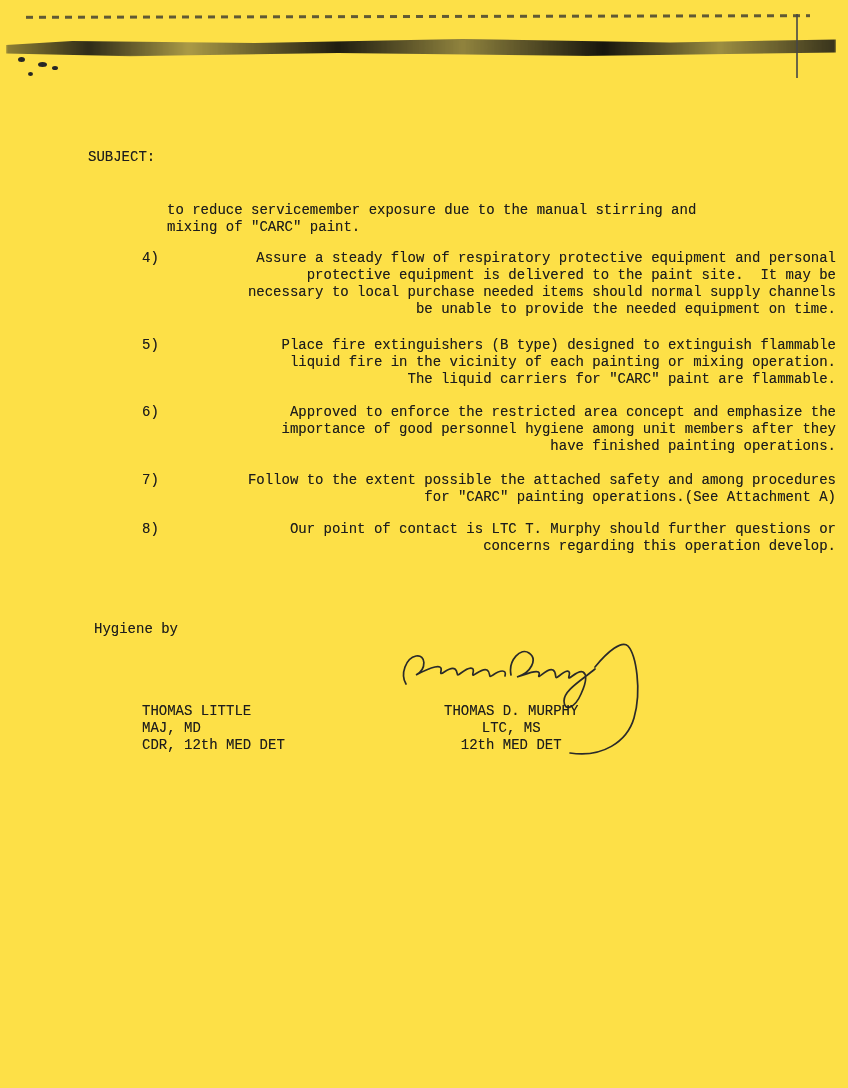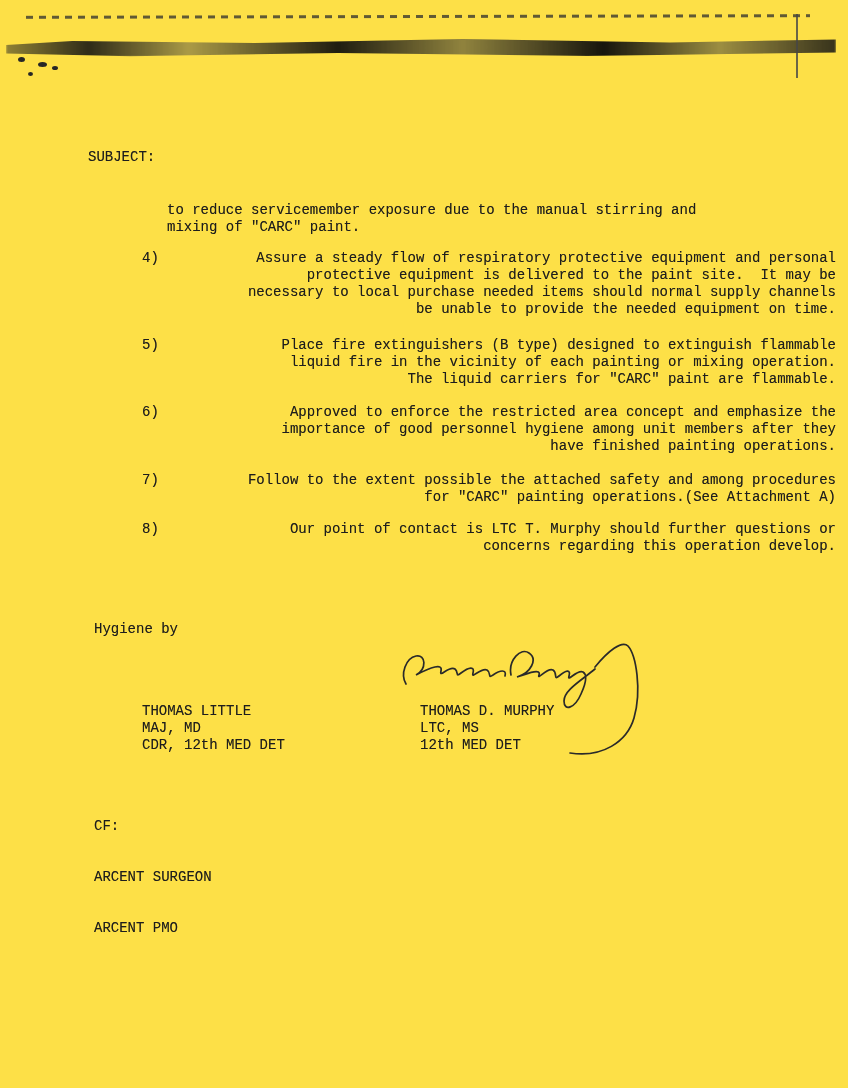--- a/index.html
+++ b/index.html
@@ -116,25 +116,20 @@
       <path d="M 197,29 C 210,13 224,2 230,8 C 238,17 244,52 236,80
                C 229,104 204,120 172,115"></path>
     </g>
   </svg>
 
   <div class="sig-col" style="left:110px;margin-left:32px;">
     <div>THOMAS LITTLE</div>
     <div>MAJ, MD</div>
     <div>CDR, 12th MED DET</div>
   </div>
-  <div class="sig-col" style="left:420px;">
+  <div class="sig-col" style="left:444px;text-align:center;">
     <div>THOMAS D. MURPHY</div>
     <div>LTC, MS</div>
     <div>12th MED DET</div>
   </div>
 
-  <div class="abs" style="left:94px; top:784px;">
-    <div>CF:</div>
-    <div>ARCENT SURGEON</div>
-    <div>ARCENT PMO</div>
-  </div>
 
 </div>
 
 </body></html>

